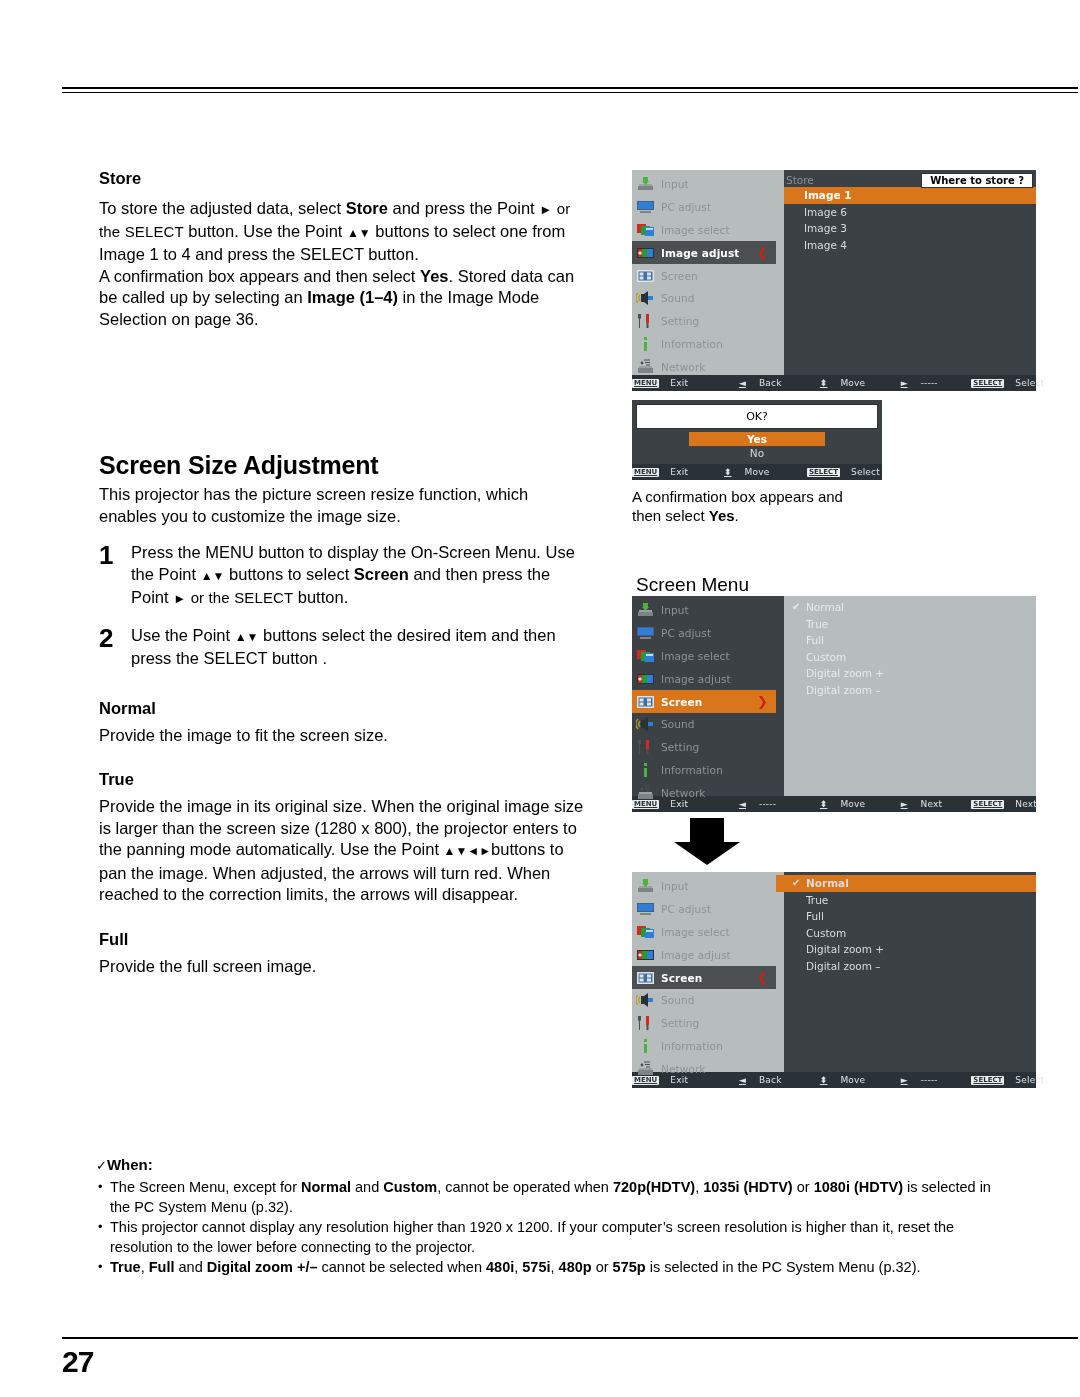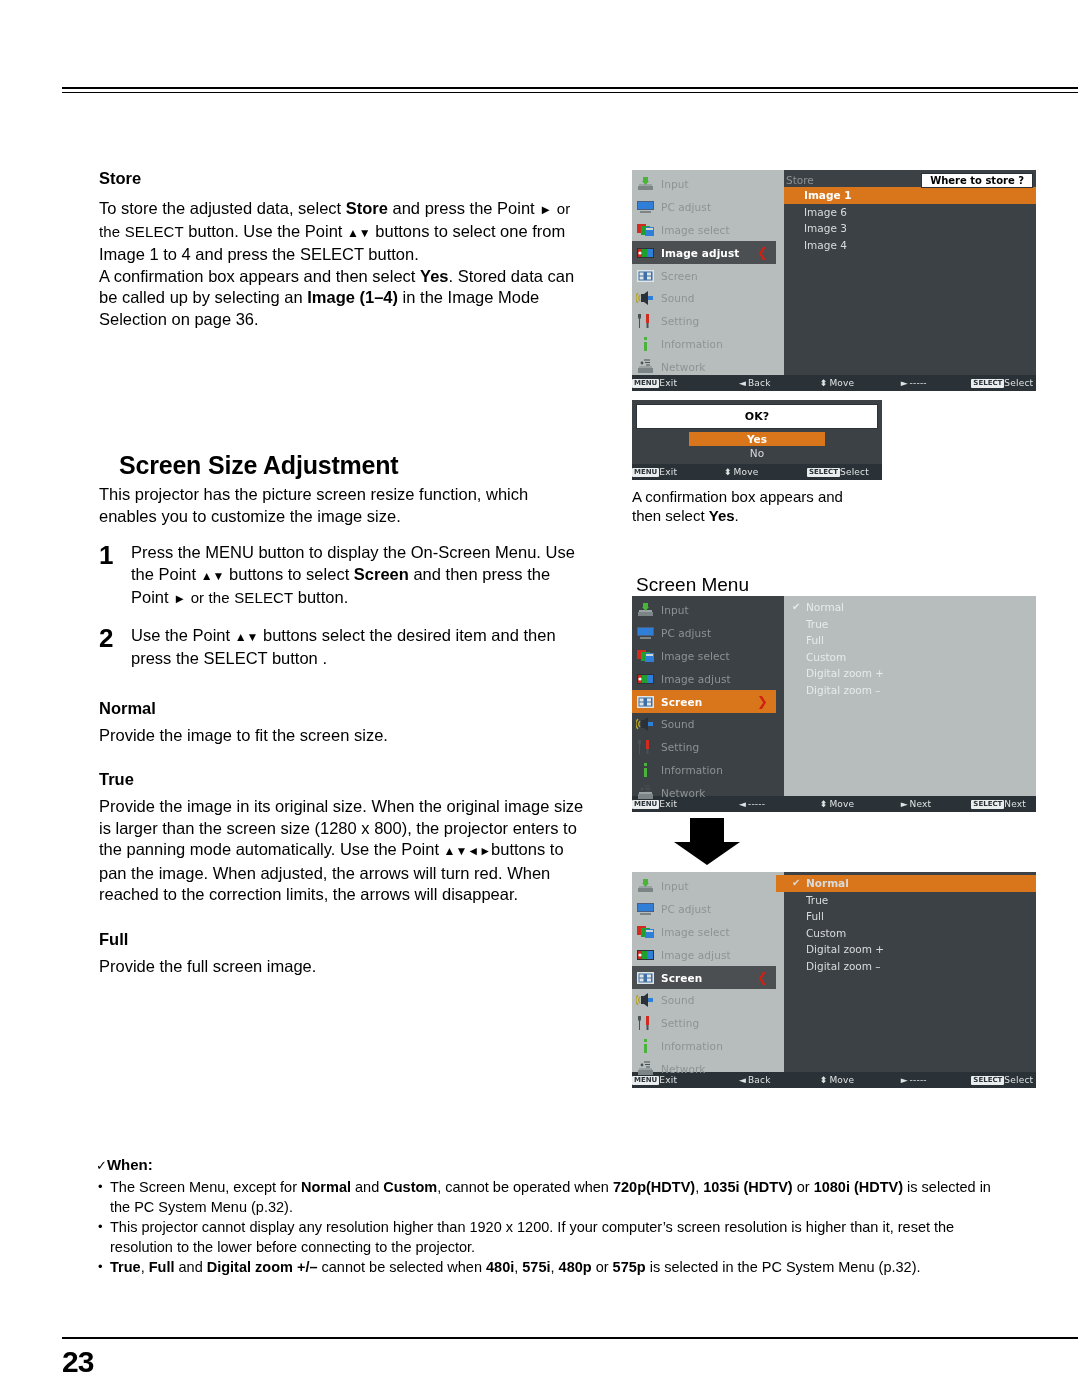--- a/index.html
+++ b/index.html
@@ -20,21 +20,21 @@
   .header-rule-1 { position:absolute; left: 62px; top: 87px; width: 1016px; height: 2px; background: #000; }
   .header-rule-2 { position:absolute; left: 62px; top: 92px; width: 1016px; height: 1px; background: #000; }
 
   
   .left-col { position: absolute; left: 99px; top: 168px; width: 486px; }
   h3.sub { font-size: 16.5px; font-weight: bold; line-height: 20px; margin-bottom: 10px; }
   p.body { font-size: 16.5px; line-height: 21.5px; margin-bottom: 0; }
   p.body b { font-weight: bold; }
   .sc { font-size: 15px; letter-spacing: .1px; }
 
-  h2.sec-title { font-size: 25px; font-weight: bold; line-height: 30px; letter-spacing: -0.2px; margin-left: 20px; }
+  h2.sec-title { font-size: 25px; font-weight: bold; line-height: 30px; letter-spacing: -0.2px; }
 
   .step { display: flex; align-items: flex-start; margin-top: 15px; }
   .step-num {
     width: 32px; flex: 0 0 32px;
     font-size: 26px; font-weight: bold; line-height: 24px;
     padding-top: 1px;
   }
   .step-text { font-size: 16.5px; line-height: 21.5px; }
 
   .term { font-size: 16.5px; font-weight: bold; line-height: 20px; }
@@ -81,22 +81,22 @@
     background: #b7bdbd;
   }
   .osd-bar {
     background: #2a3137; color: #dfe3e3;
     height: 16px; display: flex; align-items: center;
     font-size: 9px; letter-spacing: .2px;
   }
   .osd-bar .seg { display: flex; align-items: center; white-space: nowrap; }
   .key {
     background: #e9eded; color: #2a3137; font-size: 7px; font-weight: bold;
-    padding: 0px 2px; margin-right: 0; line-height: 9px;
-    display: inline-block; border-radius: 1px; letter-spacing: 0;
+    padding: 0px 2px; margin-right: 11px; line-height: 9px;
+    display: inline-block; border-radius: 1px; letter-spacing: 0; text-decoration: underline;
   }
 
   
   .store-head { color: #8d9393; font-size: 10.5px; padding: 4px 0 1px 10px; }
   .store-item { color: #d8dcdc; font-size: 10.5px; padding-left: 28px; height: 16.5px; line-height: 16.5px; }
   .store-item.hl { background: #d9761b; color: #fff; font-weight: bold; }
   .where-box {
     position: absolute; right: 3px; top: 3px;
     background: #ffffff; color: #000; font-weight: bold;
     font-size: 10px; padding: 1px 8px; border: 1px solid #2a3137;
@@ -108,21 +108,21 @@
   .scr-item .chk { position: absolute; left: 16px; top: 0; font-size: 10px; }
   .scr-list.light .scr-item { color: #e6eaea; }
   .scr-list.dark .scr-item { color: #d8dcdc; }
   .scr-item.hl { background: #d9761b; color: #fff; font-weight: bold; }
 
   
   .confirm {
     background: #3b4145; padding: 4px;
   }
   .ok-box {
-    background: #ffffff; color: #000; font-weight: bold; font-size: 11px;
+    background: #ffffff; color: #000; font-weight: normal; font-size: 11px;
     text-align: center; padding: 5px 0; border: 1px solid #2a3137;
   }
   .yes-row { background: #d9761b; color: #fff; font-weight: bold; text-align: center;
              font-size: 10.5px; width: 56%; margin: 3px auto 0 auto; padding: 1px 0; }
   .no-row { color: #d8dcdc; text-align: center; font-size: 10.5px; padding: 1px 0; }
 
   .caption { position: absolute; font-size: 15px; line-height: 19px; }
   .caption b { font-weight: bold; }
 
   .osd-heading { position: absolute; font-size: 19px; font-weight: normal; }
@@ -611,15 +611,15 @@
       <span class="tick">✓</span><span>When:</span>
     </div>
     <ul id="note-list">
         <li><span>The Screen Menu, except for </span><b>Normal</b><span> and </span><b>Custom</b><span>, cannot be operated when </span><b>720p(HDTV)</b><span>, </span><b>1035i (HDTV)</b><span> or </span><b>1080i (HDTV)</b><span>  is selected in the PC System Menu (p.32).</span></li>
         <li><span>This projector cannot display any resolution higher than 1920 x 1200. If your computer’s screen resolution is higher than it, reset the resolution to the lower before connecting to the projector.</span></li>
         <li><b>True</b><span>, </span><b>Full</b><span> and </span><b>Digital zoom +/–</b><span> cannot be selected when </span><b>480i</b><span>, </span><b>575i</b><span>, </span><b>480p</b><span> or </span><b>575p</b><span> is selected in the PC System Menu (p.32).</span></li>
       </ul>
   </div>
 
   <div class="footer-rule"></div>
-  <div class="page-num">23</div>
+  <div class="page-num">27</div>
 
 </div>
 
 </body></html>

